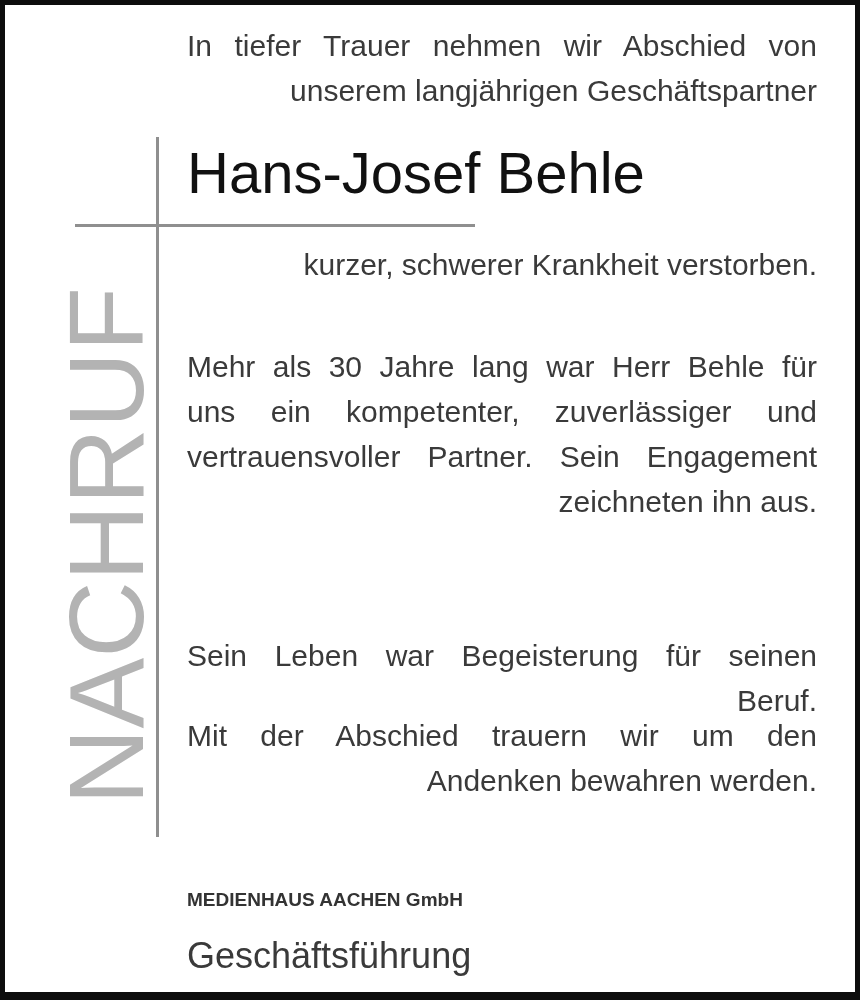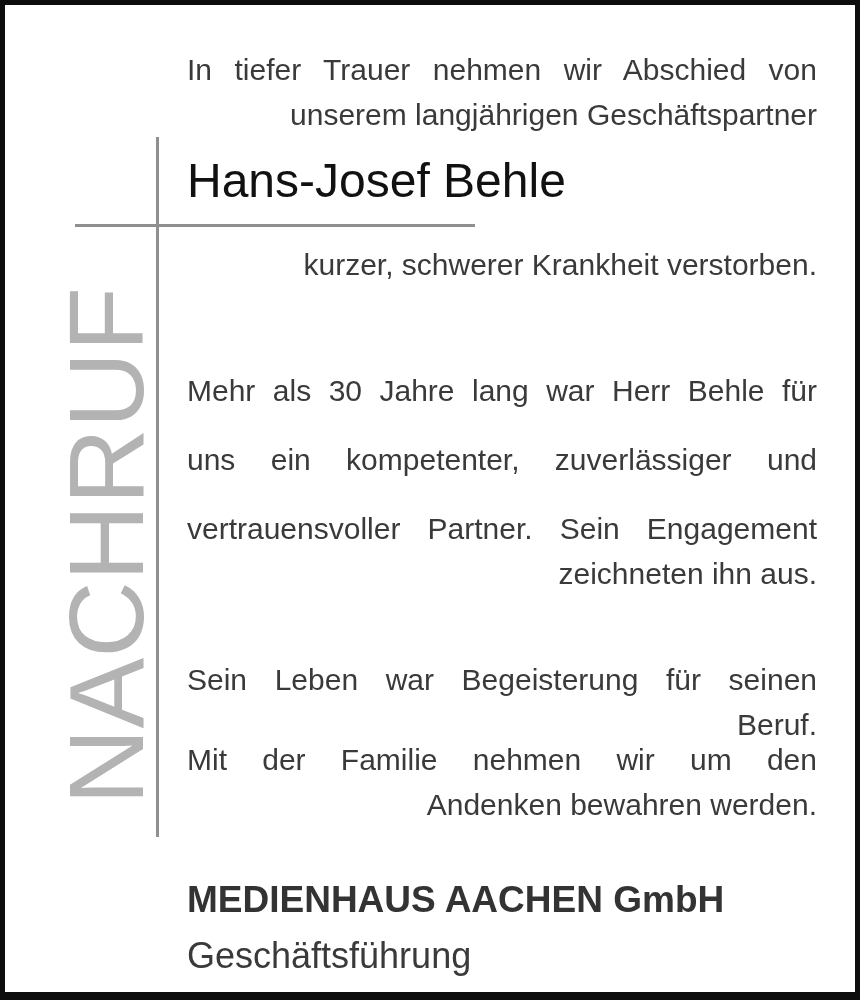--- a/index.html
+++ b/index.html
@@ -50,43 +50,43 @@
     top: 219px;
     width: 400px;
     height: 3px;
     background: #8f8f8f;
   }
 
   .col { position: absolute; left: 182px; width: 630px; }
 
   .intro   { top: 18px; }
   .heading {
-    top: 141px;
-    font-size: 48px;
+    top: 133px;
+    font-size: 58px;
     line-height: 70px;
     color: #111111;
     font-weight: 400;
     white-space: nowrap;
   }
   .p1 { top: 237px; }
   .p2 { top: 339px; }
   .p3 { top: 628px; }
   .p4 { top: 708px; }
 
   .line {
     font-size: 30px;
     line-height: 45px;
     color: #3a3a3a;
   }
-  .j { text-align: justify; text-align-last: justify; margin-top: 24px; }
+  .j { text-align: justify; text-align-last: justify; }
   .l { text-align: right; }
 
   .sig-company {
     top: 875px;
-    font-size: 37px;
+    font-size: 19px;
     line-height: 40px;
     font-weight: 700;
     color: #333333;
   }
   .sig-role {
     top: 931px;
     font-size: 36px;
     line-height: 40px;
     font-weight: 400;
     color: #3a3a3a;
@@ -119,21 +119,21 @@
     <div class="line j">vertrauensvoller Partner. Sein Engagement</div>
     <div class="line l">zeichneten ihn aus.</div>
   </div>
 
   <div class="col p3">
     <div class="line j">Sein Leben war Begeisterung für seinen</div>
     <div class="line l">Beruf.</div>
   </div>
 
   <div class="col p4">
-    <div class="line j">Mit der Familie nehmen wir um den</div>
+    <div class="line j">Mit der Abschied trauern wir um den</div>
     <div class="line l">Andenken bewahren werden.</div>
   </div>
 
   <div class="col sig-company">MEDIENHAUS AACHEN GmbH</div>
 
   <div class="col sig-role">Geschäftsführung</div>
 
 </div>
 
 </body></html>

